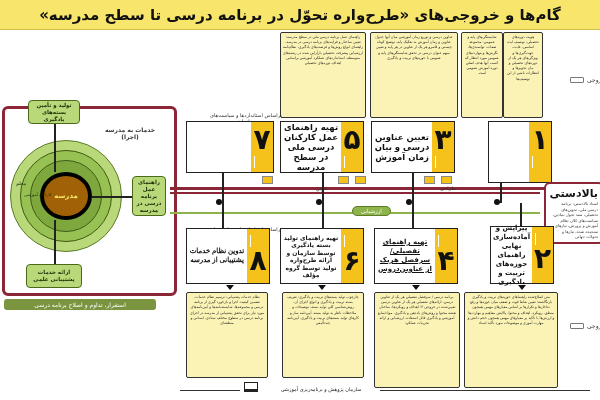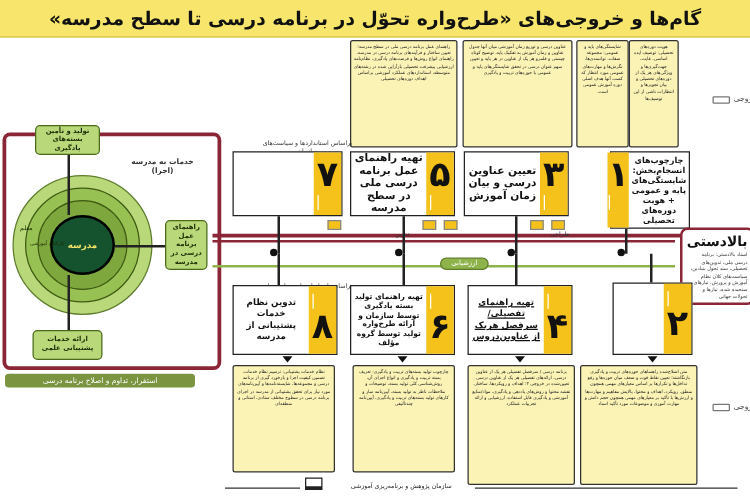--- a/index.html
+++ b/index.html
@@ -84,37 +84,36 @@
   <div class="dot" style="left:316px; top:199px;"></div>
   <div class="dot" style="left:406px; top:199px;"></div>
   <div class="dot" style="left:494px; top:199px;"></div>
   <div class="dot" style="left:216px; top:199px;"></div>
 
   <div class="step num-right" style="left:488px; top:121px; width:64px; height:62px;">
     <div class="num-tab" style="order:2;">
       <span class="num">۱</span>
       <span class="stairs"></span>
     </div>
-    <div class="label" style="order:1; font-size:6.5px; line-height:8px;">چارچوب‌های انسجام‌بخش: شایستگی‌های پایه و عمومی + هویت دوره‌های تحصیلی</div>
   </div>
 
   <div class="step" style="left:371px; top:121px; width:84px; height:52px;">
     <div class="num-tab">
       <span class="num">۳</span>
       <span class="stairs"></span>
     </div>
     <div class="label">تعیین عناوین درسی و بیان زمان آموزش</div>
   </div>
 
   <div class="step" style="left:280px; top:121px; width:84px; height:52px;">
     <div class="num-tab">
       <span class="num">۵</span>
       <span class="stairs"></span>
     </div>
-    <div class="label">تهیه راهنمای عمل برنامه درسی ملی در سطح مدرسه</div>
+    <div class="label">تهیه راهنمای عمل کارکنان درسی ملی در سطح مدرسه</div>
   </div>
 
   <div class="step" style="left:186px; top:121px; width:88px; height:52px;">
     <div class="num-tab">
       <span class="num">۷</span>
       <span class="stairs"></span>
     </div>
   </div>
 
   <div class="vline" style="left:412px; top:173px; height:30px;"></div>
@@ -131,20 +130,21 @@
   <div class="side-box" style="left:544px; top:182px; width:60px; height:62px;">
     <div class="head">بالادستی</div>
     <div class="body">اسناد بالادستی: برنامه درسی ملی، تدوین‌های تحصیلی، سند تحول بنیادین، سیاست‌های کلان نظام آموزش و پرورش، نیازهای سنجیده شده، نیازها و تحولات جهانی</div>
   </div>
 
   <div class="step" style="left:490px; top:226px; width:64px; height:58px;">
     <div class="num-tab">
       <span class="stairs"></span>
       <span class="num">۲</span>
     </div>
+    <div class="label" style="font-size:7px; line-height:9px;">پیرایش و آماده‌سازی نهایی راهنمای حوزه‌های تربیت و یادگیری</div>
   </div>
 
   <div class="step" style="left:374px; top:228px; width:84px; height:56px;">
     <div class="num-tab">
       <span class="stairs"></span>
       <span class="num">۴</span>
     </div>
     <div class="label" style="font-size:7px; line-height:9px;text-decoration:underline;">تهیه راهنمای تفصیلی/سرفصل هریک از عناوین‌دروس</div>
   </div>
 
@@ -154,21 +154,21 @@
       <span class="num">۶</span>
     </div>
     <div class="label" style="font-size:6px; line-height:7.5px;">تهیه راهنمای تولید بسته یادگیری توسط سازمان و ارائه طرح‌واره تولید توسط گروه مؤلف</div>
   </div>
 
   <div class="step" style="left:186px; top:228px; width:84px; height:56px;">
     <div class="num-tab">
       <span class="stairs"></span>
       <span class="num">۸</span>
     </div>
-    <div class="label" style="font-size:7px; line-height:9px;">تدوین نظام خدمات پشتیبانی از مدرسه</div>
+    <div class="label" style="font-size:7px; line-height:9px;font-family:Liberation Serif, serif;">تدوین نظام خدمات پشتیبانی از مدرسه</div>
   </div>
 
   <div class="vline" style="left:412px; top:203px; height:25px;"></div>
   <div class="vline" style="left:322px; top:203px; height:25px;"></div>
   <div class="vline" style="left:222px; top:203px; height:25px;"></div>
   <div class="vline" style="left:520px; top:203px; height:23px;"></div>
 
   <div class="tri-down" style="left:518px; top:285px;"></div>
   <div class="tri-down" style="left:412px; top:285px;"></div>
   <div class="tri-down" style="left:318px; top:285px;"></div>
@@ -177,21 +177,21 @@
   <div class="desc-box" style="left:464px; top:292px; width:94px; height:96px;">متن اصلاح‌شده راهنماهای حوزه‌های تربیت و یادگیری بازنگاشته؛ تعیین نقاط قوت و ضعف میان حوزه‌ها و رفع تداخل‌ها و تکرارها بر اساس معیارهای مهمی همچون منطق، رویکرد، اهداف و محتوا، پالایش مفاهیم و مهارت‌ها و ارزش‌ها با تأکید بر معیارهای مهمی همچون حجم دانش و مهارت آموزی و موضوعات مورد تأکید اسناد</div>
   <div class="desc-box" style="left:374px; top:292px; width:86px; height:96px;">برنامه درسی / سرفصل تفصیلی هر یک از عناوین درسی، ارائه‌های تفصیلی هر یک از عناوین درسی تعیین‌شده در خروجی ۳؛ اهداف و رویکردها، ساختار، نقشه محتوا و روش‌های یاددهی و یادگیری، مواد/منابع آموزشی و یادگیری قابل استفاده، ارزشیابی و ارائه تجربیات عملکرد</div>
   <div class="desc-box" style="left:282px; top:292px; width:82px; height:86px;">چارچوب تولید بسته‌های تربیت و یادگیری: تعریف بسته تربیت و یادگیری و انواع اجزای آن، روش‌شناسی کلی تولید بسته، توضیحات و ملاحظات ناظر به تولید بسته، آیین‌نامه ساز و کارهای تولید بسته‌های تربیت و یادگیری، آیین‌نامه چندتألیفی</div>
   <div class="desc-box" style="left:186px; top:292px; width:82px; height:86px;">نظام خدمات پشتیبانی: ترسیم نظام خدمات، تضمین کیفیت اجرا و بازخورد گیری از برنامه درسی و مجموعه‌ها، شایسته‌نامه‌ها و آیین‌نامه‌های مورد نیاز برای تحقق پشتیبانی از مدرسه در اجرای برنامه درسی در سطوح مختلف ستادی، استانی و منطقه‌ای</div>
 
   <div class="line-label" style="left:100px; top:126px; width:60px; text-align:center; font-size:6px; font-weight:bold;">خدمات به مدرسه (اجرا)</div>
 
   <div class="ellipse" style="left:10px; top:140px; width:112px; height:112px; background:#b8d87a; border:1px solid #5d7c2a;"></div>
   <div class="ellipse" style="left:20px; top:150px; width:92px; height:92px; background:#98c154; border:1px solid #3e5a12;"></div>
   <div class="ellipse" style="left:30px; top:160px; width:72px; height:72px; background:#7ea83e; border:1px solid #3e5a12;"></div>
-  <div class="ellipse" style="left:40px; top:172px; width:52px; height:48px; background:#14532d; border:2px solid #000000; display:flex; align-items:center; justify-content:center;">
+  <div class="ellipse" style="left:40px; top:172px; width:52px; height:48px; background:#a16207; border:4px solid #000000; display:flex; align-items:center; justify-content:center;">
     <span style="color:#f7e66b; font-size:7px; font-weight:bold;">مدرسه</span>
   </div>
   <div class="line-label" style="left:16px; top:180px; color:#1d2d05;">معلم</div>
   <div class="line-label" style="left:24px; top:192px; color:#1d2d05; font-size:4px;">کارکنان آموزشی</div>
 
   <div class="green-box" style="left:28px; top:100px; width:52px; height:24px;">تولید و تأمین بسته‌های یادگیری</div>
   <div class="green-box" style="left:132px; top:176px; width:34px; height:40px;">راهنمای عمل برنامه درسی در مدرسه</div>
   <div class="green-box" style="left:26px; top:264px; width:56px; height:24px;">ارائه خدمات پشتیبانی علمی</div>
 
   <div class="vline" style="left:54px; top:124px; height:48px;"></div>

